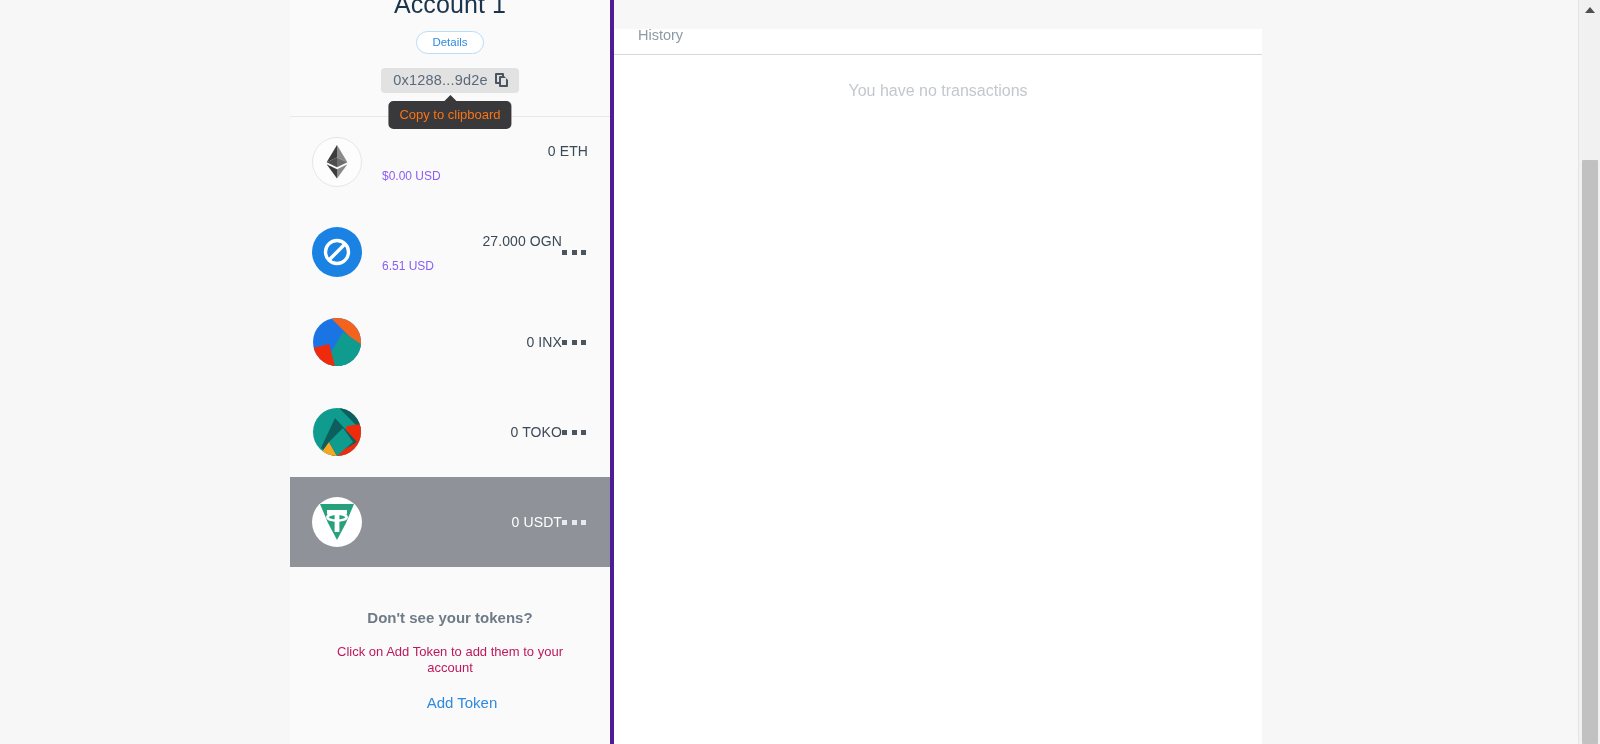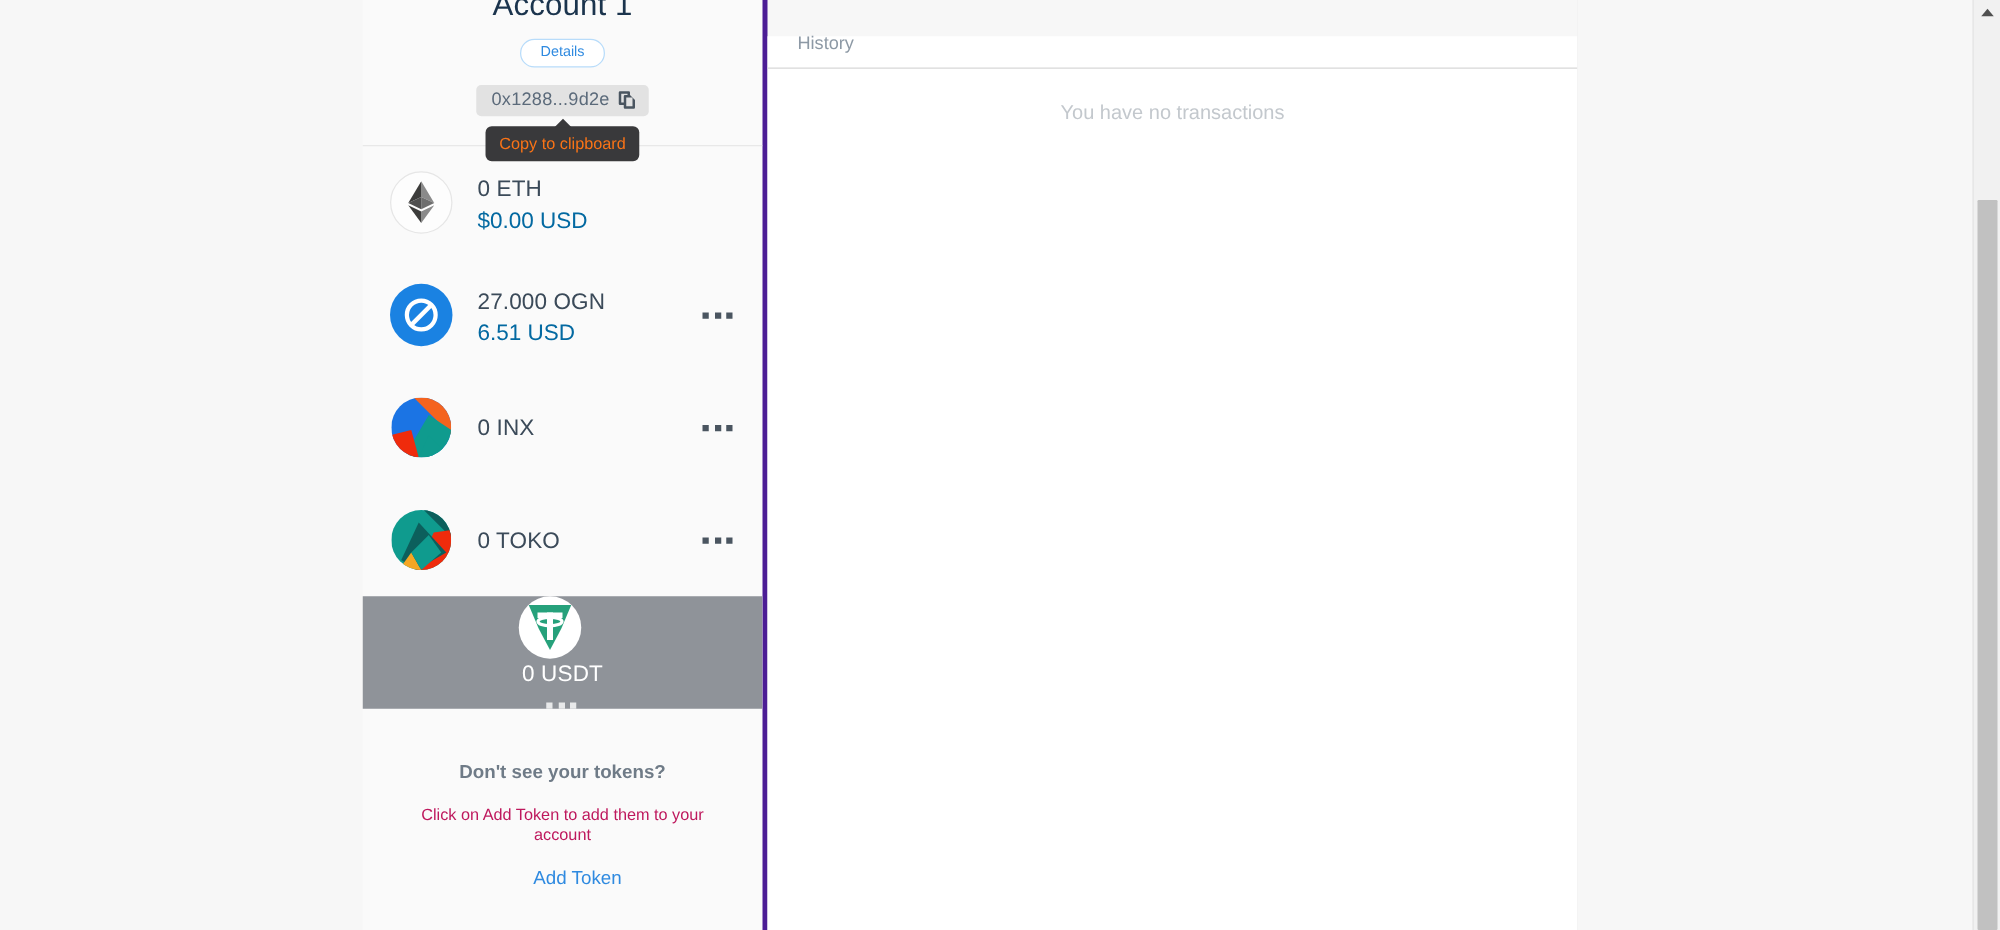--- a/index.html
+++ b/index.html
@@ -152,45 +152,45 @@
 
   .token-row {
     display: flex;
     align-items: center;
     height: 90px;
     padding: 0 22px 0 22px;
     cursor: pointer;
   }
   .token-row.selected {
     background: #8f9399;
-    flex-direction: column;
   }
 
   .token-icon-wrap {
     width: 50px;
     height: 50px;
     flex: none;
     margin-right: 20px;
     position: relative;
   }
 
   .token-text { flex: 1 1 auto; min-width: 0; }
 
   .token-amount {
-    font-size: 18px;
+    font-size: 14px;
     color: #3b4a59;
     line-height: 25px;
     letter-spacing: 0.1px;
     white-space: nowrap;
+    text-align: right;
   }
   .token-row.selected .token-amount { color: #ffffff; }
 
   .token-fiat {
-    font-size: 18px;
-    color: #0369a1;
+    font-size: 12px;
+    color: #8b5cf6;
     line-height: 20px;
     margin-top: 2px;
   }
 
   .token-menu {
     flex: none;
     width: 24px;
     display: flex;
     align-items: center;
     justify-content: space-between;

